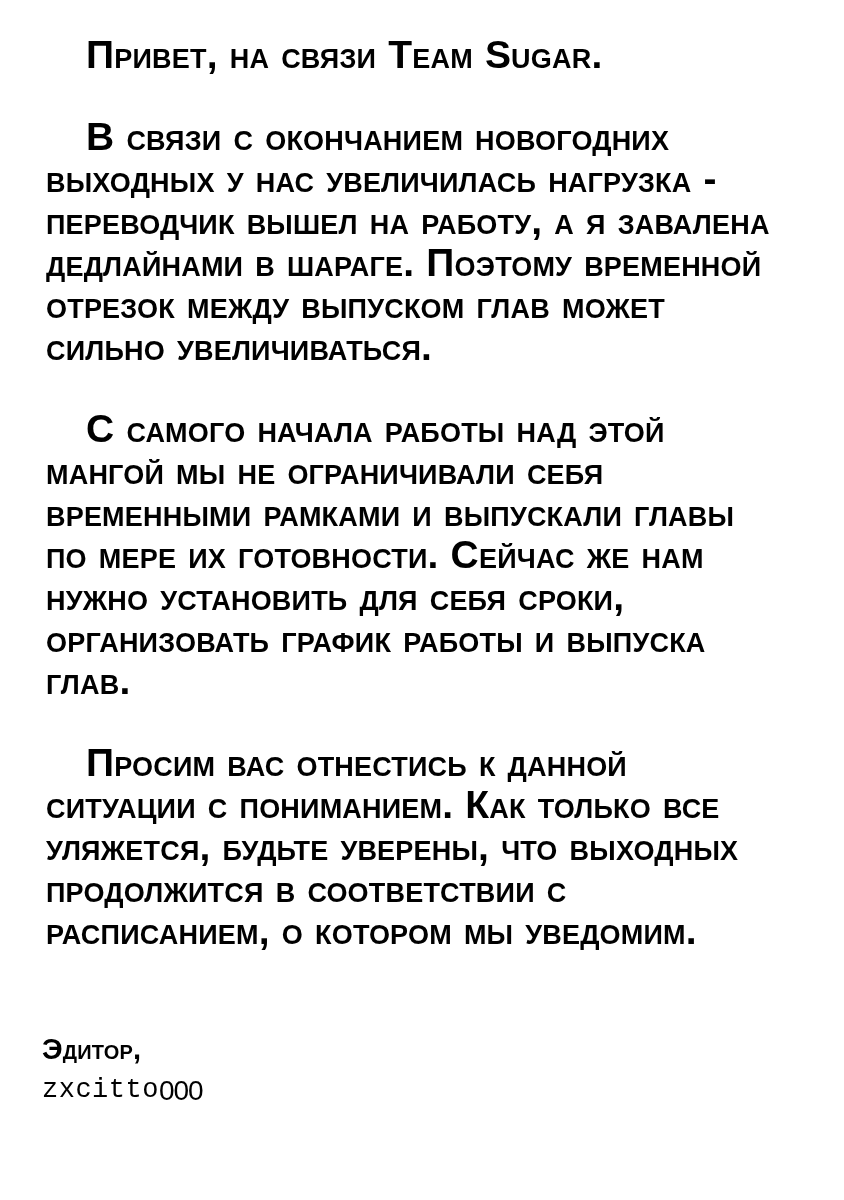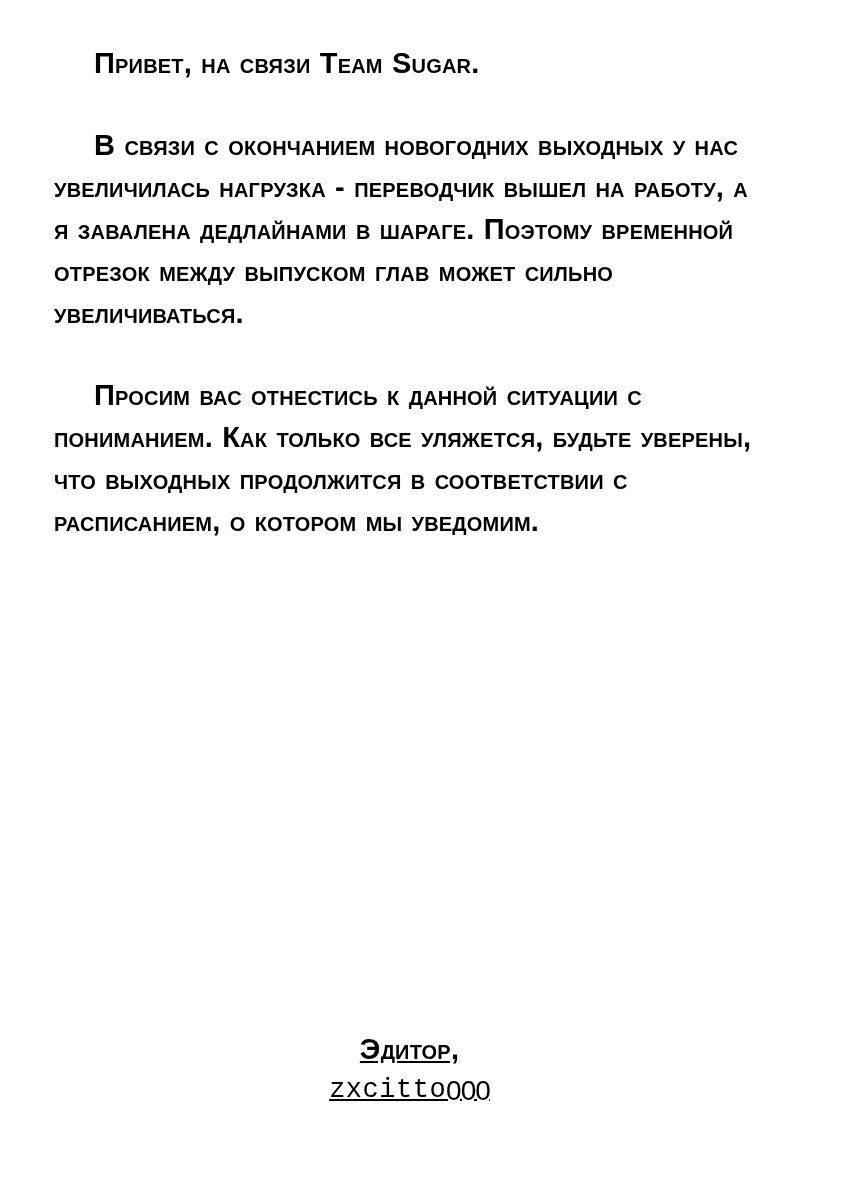--- a/index.html
+++ b/index.html
@@ -32,27 +32,27 @@
     left: 42px;
     top: 30px;
     width: 735px;
   }
 
   .para {
     font-family: "Liberation Sans", "DejaVu Sans", sans-serif;
     font-variant: small-caps;
     font-variant-caps: small-caps;
     font-weight: 600;
-    font-size: 29px;
+    font-size: 39px;
     line-height: 42px;
     letter-spacing: 0.2px;
     word-spacing: 1px;
     color: #000000;
     text-indent: 40px;
-    margin: 12px;
+    margin: 4px;
     -webkit-font-smoothing: antialiased;
   }
 
   .para.greeting {
     margin-bottom: 40px;
   }
 
   .para.body-para {
     margin-bottom: 40px;
   }
@@ -61,22 +61,21 @@
     margin-bottom: 0;
   }
 
   
 
   .signature {
     position: absolute;
     left: 42px;
     top: 1028px;
     width: 735px;
-    text-align: center;
-    text-decoration: underline;
+    text-align: left;
   }
 
   .signature-role {
     display: block;
     font-family: "Liberation Sans", "DejaVu Sans", sans-serif;
     font-variant: small-caps;
     font-variant-caps: small-caps;
     font-weight: 600;
     font-size: 29px;
     line-height: 42px;
@@ -106,20 +105,21 @@
 <body>
 
 <div class="page">
 
   <div class="note">
 
     <p class="para greeting">Привет, на связи Team Sugar.</p>
 
     <p class="para body-para">В связи с окончанием новогодних выходных у нас увеличилась нагрузка - переводчик вышел на работу, а я завалена дедлайнами в шараге. Поэтому временной отрезок между выпуском глав может сильно увеличиваться.</p>
 
+    <p class="para body-para">С самого начала работы над этой мангой мы не ограничивали себя временными рамками и выпускали главы по мере их готовности. Сейчас же нам нужно установить для себя сроки, организовать график работы и выпуска глав.</p>
 
     <p class="para body-para">Просим вас отнестись к данной ситуации с пониманием. Как только все уляжется, будьте уверены, что выходных продолжится в соответствии с расписанием, о котором мы уведомим.</p>
 
   </div>
 
   <div class="signature">
     <span class="signature-role">Эдитор,</span>
     <span class="signature-handle"><span>zxcitto</span><span class="zeros">000</span></span>
   </div>
 

